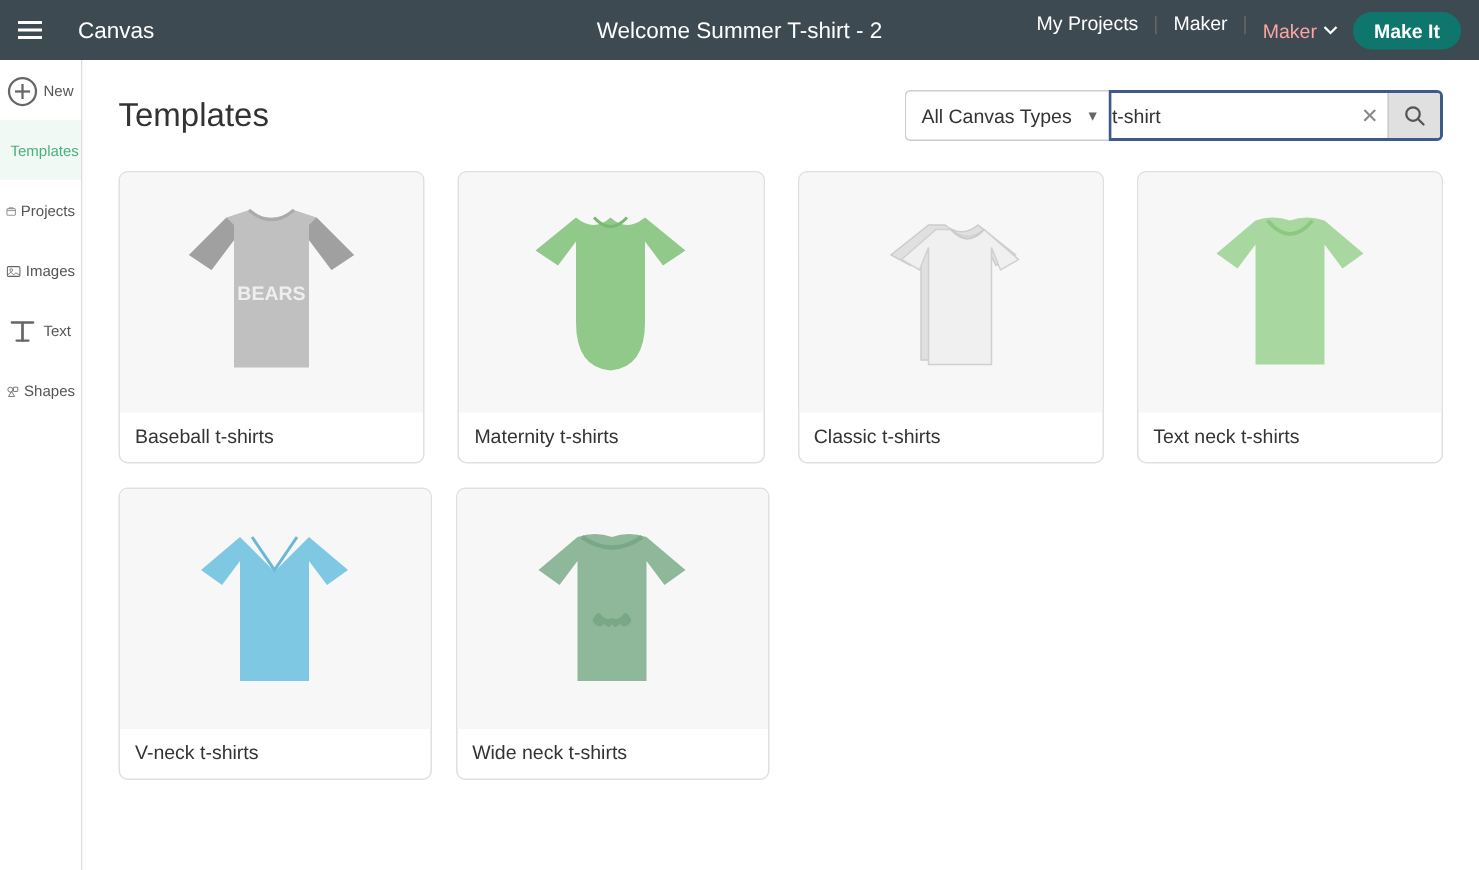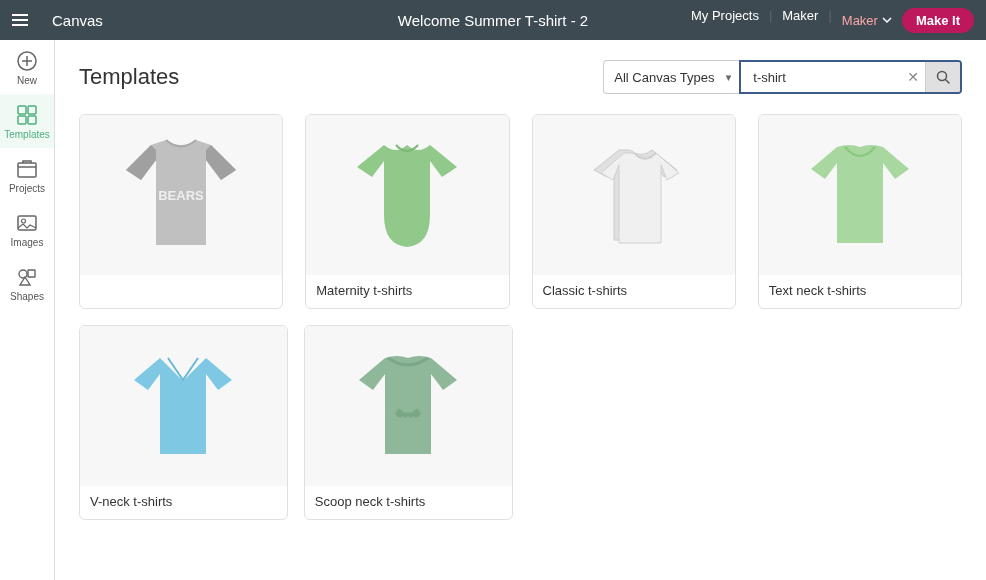--- a/index.html
+++ b/index.html
@@ -21,21 +21,21 @@
     .menu-icon { display: flex; flex-direction: column; gap: 3px; cursor: pointer; }
     .menu-icon span { display: block; width: 16px; height: 2px; background: #fff; }
     .app-title { font-size: 15px; color: #fff; font-weight: 500; }
     .nav-link { color: #fff; font-size: 13px; cursor: pointer; }
     .nav-divider { color: #666; }
     .maker-btn {
       display: flex; align-items: center; gap: 4px;
       color: #fca5a5; font-size: 13px; cursor: pointer;
     }
     .make-it-btn {
-      background: #be185d;
+      background: #0f766e;
       color: #fff;
       border: none;
       padding: 5px 14px;
       border-radius: 14px;
       font-size: 13px;
       font-weight: 600;
       cursor: pointer;
     }
 
     
@@ -47,21 +47,21 @@
       background: #fff;
       border-right: 1px solid #ddd;
       display: flex;
       flex-direction: column;
       align-items: center;
       padding-top: 0;
     }
     .sidebar-item {
       width: 100%;
       display: flex;
-      flex-direction: column;
+      flex-direction: row;
       align-items: center;
       padding: 10px 4px 8px;
       cursor: pointer;
       font-size: 10px;
       color: #555;
       border-bottom: none;
       gap: 3px;
     }
     .sidebar-item.active { color: #4caf7d; background: #f0f9f4; }
     .sidebar-item svg { width: 22px; height: 22px; }
@@ -104,21 +104,21 @@
       display: flex;
       align-items: center;
       border: 2px solid #3d5a8a;
       border-radius: 0 4px 4px 0;
       overflow: hidden;
       height: 34px;
     }
     .search-input {
       border: none;
       outline: none;
-      padding: 0 12px;
+      padding: 0 0;
       font-size: 13px;
       width: 160px;
       height: 100%;
       color: #333;
     }
     .clear-btn {
       background: none;
       border: none;
       cursor: pointer;
       padding: 0 6px;
@@ -240,20 +240,27 @@
 
     <div class="sidebar-item">
       <svg viewBox="0 0 22 22" fill="none">
         <rect x="2" y="4" width="18" height="14" rx="1.5" stroke="#666" stroke-width="1.5"></rect>
         <circle cx="7.5" cy="9" r="2" stroke="#666" stroke-width="1.2"></circle>
         <path d="M2 16l5-4 4 4 3-3 6 3" stroke="#666" stroke-width="1.2"></path>
       </svg>
       <span>Images</span>
     </div>
 
+    <div class="sidebar-item">
+      <svg viewBox="0 0 22 22" fill="none">
+        <path d="M4 5h14M11 5v12" stroke="#666" stroke-width="1.8" stroke-linecap="round"></path>
+        <path d="M7 17h8" stroke="#666" stroke-width="1.5" stroke-linecap="round"></path>
+      </svg>
+      <span>Text</span>
+    </div>
 
     <div class="sidebar-item">
       <svg viewBox="0 0 22 22" fill="none">
         <circle cx="7" cy="8" r="4" stroke="#666" stroke-width="1.4"></circle>
         <rect x="12" y="4" width="7" height="7" rx="0.5" stroke="#666" stroke-width="1.4"></rect>
         <path d="M4 19l5-8 5 8H4z" stroke="#666" stroke-width="1.4"></path>
       </svg>
       <span>Shapes</span>
     </div>
 
@@ -296,20 +303,21 @@
             <path d="M35 20 L10 45 L25 55 L40 35 L40 120 L90 120 L90 35 L105 55 L120 45 L95 20 L80 15 Q65 25 50 15 Z" fill="#c0c0c0"></path>
 
             <path d="M35 20 L10 45 L25 55 L40 35 L40 25 Q37 22 35 20Z" fill="#a0a0a0"></path>
             <path d="M95 20 L120 45 L105 55 L90 35 L90 25 Q93 22 95 20Z" fill="#a0a0a0"></path>
 
             <path d="M50 15 Q65 28 80 15" fill="none" stroke="#aaa" stroke-width="2"></path>
 
             <text x="65" y="75" text-anchor="middle" font-size="13" font-weight="bold" fill="#eee" font-family="Arial">BEARS</text>
           </svg>
         </div>
+        <div class="card-label">Baseball t-shirts</div>
       </div>
 
       <div class="template-card">
         <div class="card-image">
           <svg width="130" height="140" viewBox="0 0 130 140">
 
             <path d="M42 20 L15 42 L30 52 L42 36 L42 90 Q42 120 65 122 Q88 120 88 90 L88 36 L100 52 L115 42 L88 20 Q76 30 65 20 Q54 30 42 20Z" fill="#90c98a"></path>
 
             <path d="M54 20 Q65 32 76 20" fill="none" stroke="#7ab874" stroke-width="2"></path>
           </svg>
@@ -362,19 +370,19 @@
         <div class="card-image">
           <svg width="130" height="140" viewBox="0 0 130 140">
 
             <path d="M42 22 L16 44 L30 54 L42 38 L42 118 L88 118 L88 38 L100 54 L114 44 L88 22 Q76 18 65 22 Q54 18 42 22Z" fill="#8fb89a"></path>
 
             <path d="M45 22 Q65 36 85 22" fill="none" stroke="#7aa886" stroke-width="3"></path>
 
             <path d="M52 78 Q55 70 58 74 Q61 78 65 76 Q69 78 72 74 Q75 70 78 78 Q74 84 70 80 Q67 84 65 80 Q63 84 60 80 Q56 84 52 78Z" fill="#7aa886"></path>
           </svg>
         </div>
-        <div class="card-label">Scoop neck t-shirts</div>
+        <div class="card-label">Wide neck t-shirts</div>
       </div>
 
     </div>
 
   </main>
 </div>
 
 </body></html>

